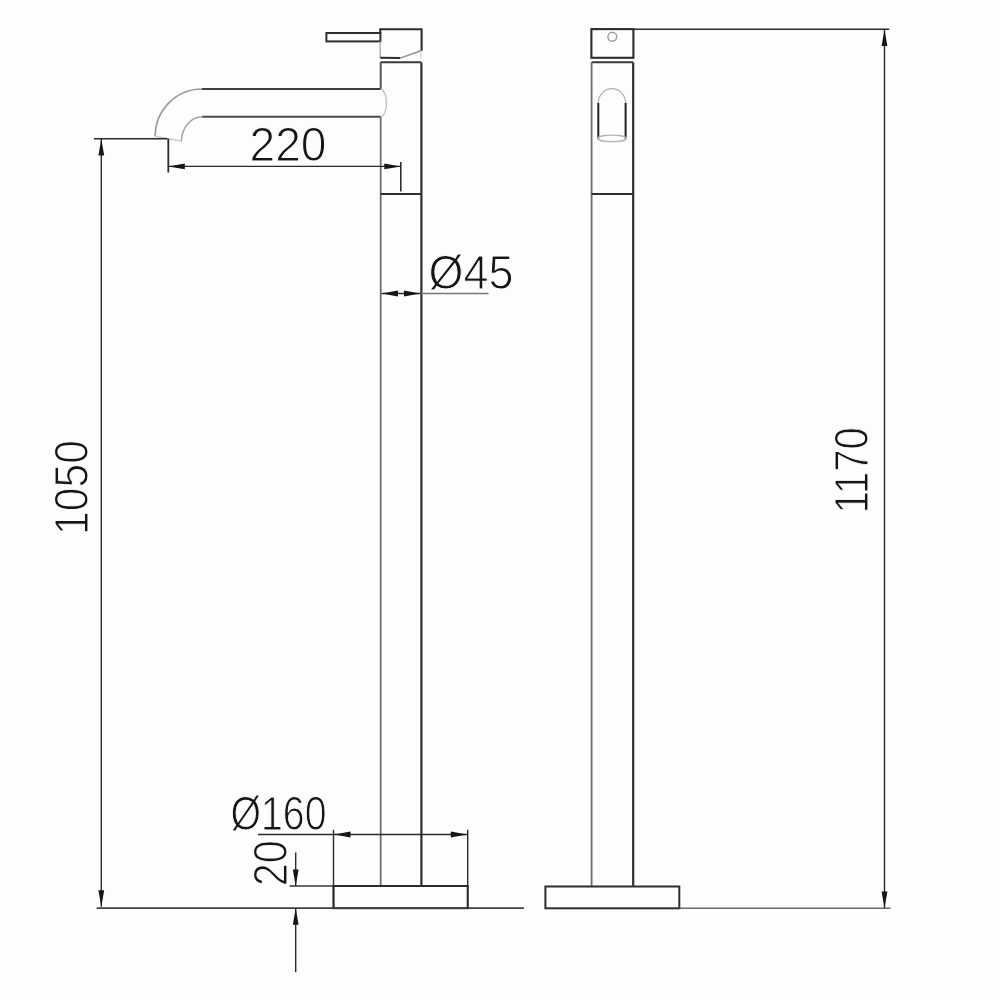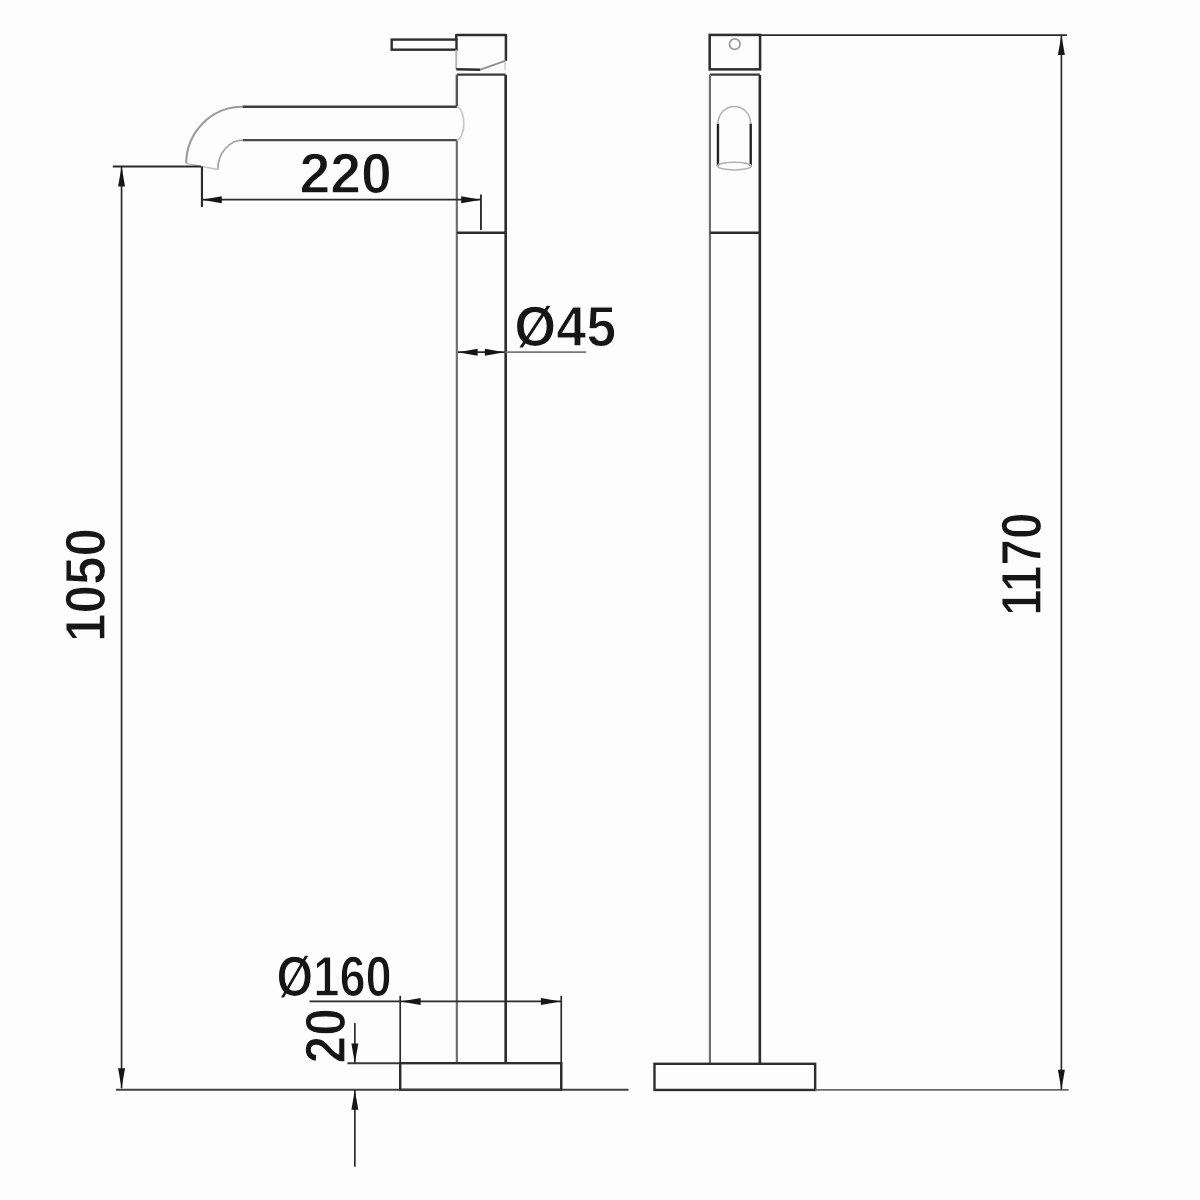--- a/index.html
+++ b/index.html
@@ -1,16 +1,16 @@
 <!DOCTYPE html>
 <html><head>
 <meta charset="utf-8">
 <style>
   html,body{margin:0;padding:0;background:#ffffff;}
-  .wrap{width:1000px;height:1000px;background:#fdfdfd;font-weight:bold;}
+  .wrap{width:1000px;height:1000px;background:#fdfdfd;}
   svg{display:block;}
   text{font-family:"Liberation Sans",sans-serif;fill:#161616;stroke:#fdfdfd;stroke-width:1.05;}
 </style>
 </head>
 <body>
 <div class="wrap">
 <svg width="1000" height="1000" viewBox="0 0 1000 1000">
 <defs>
 <path id="ar" d="M0,0 L-16.5,-2.9 L-16.5,2.9 Z" fill="#161616"></path>
 </defs>

